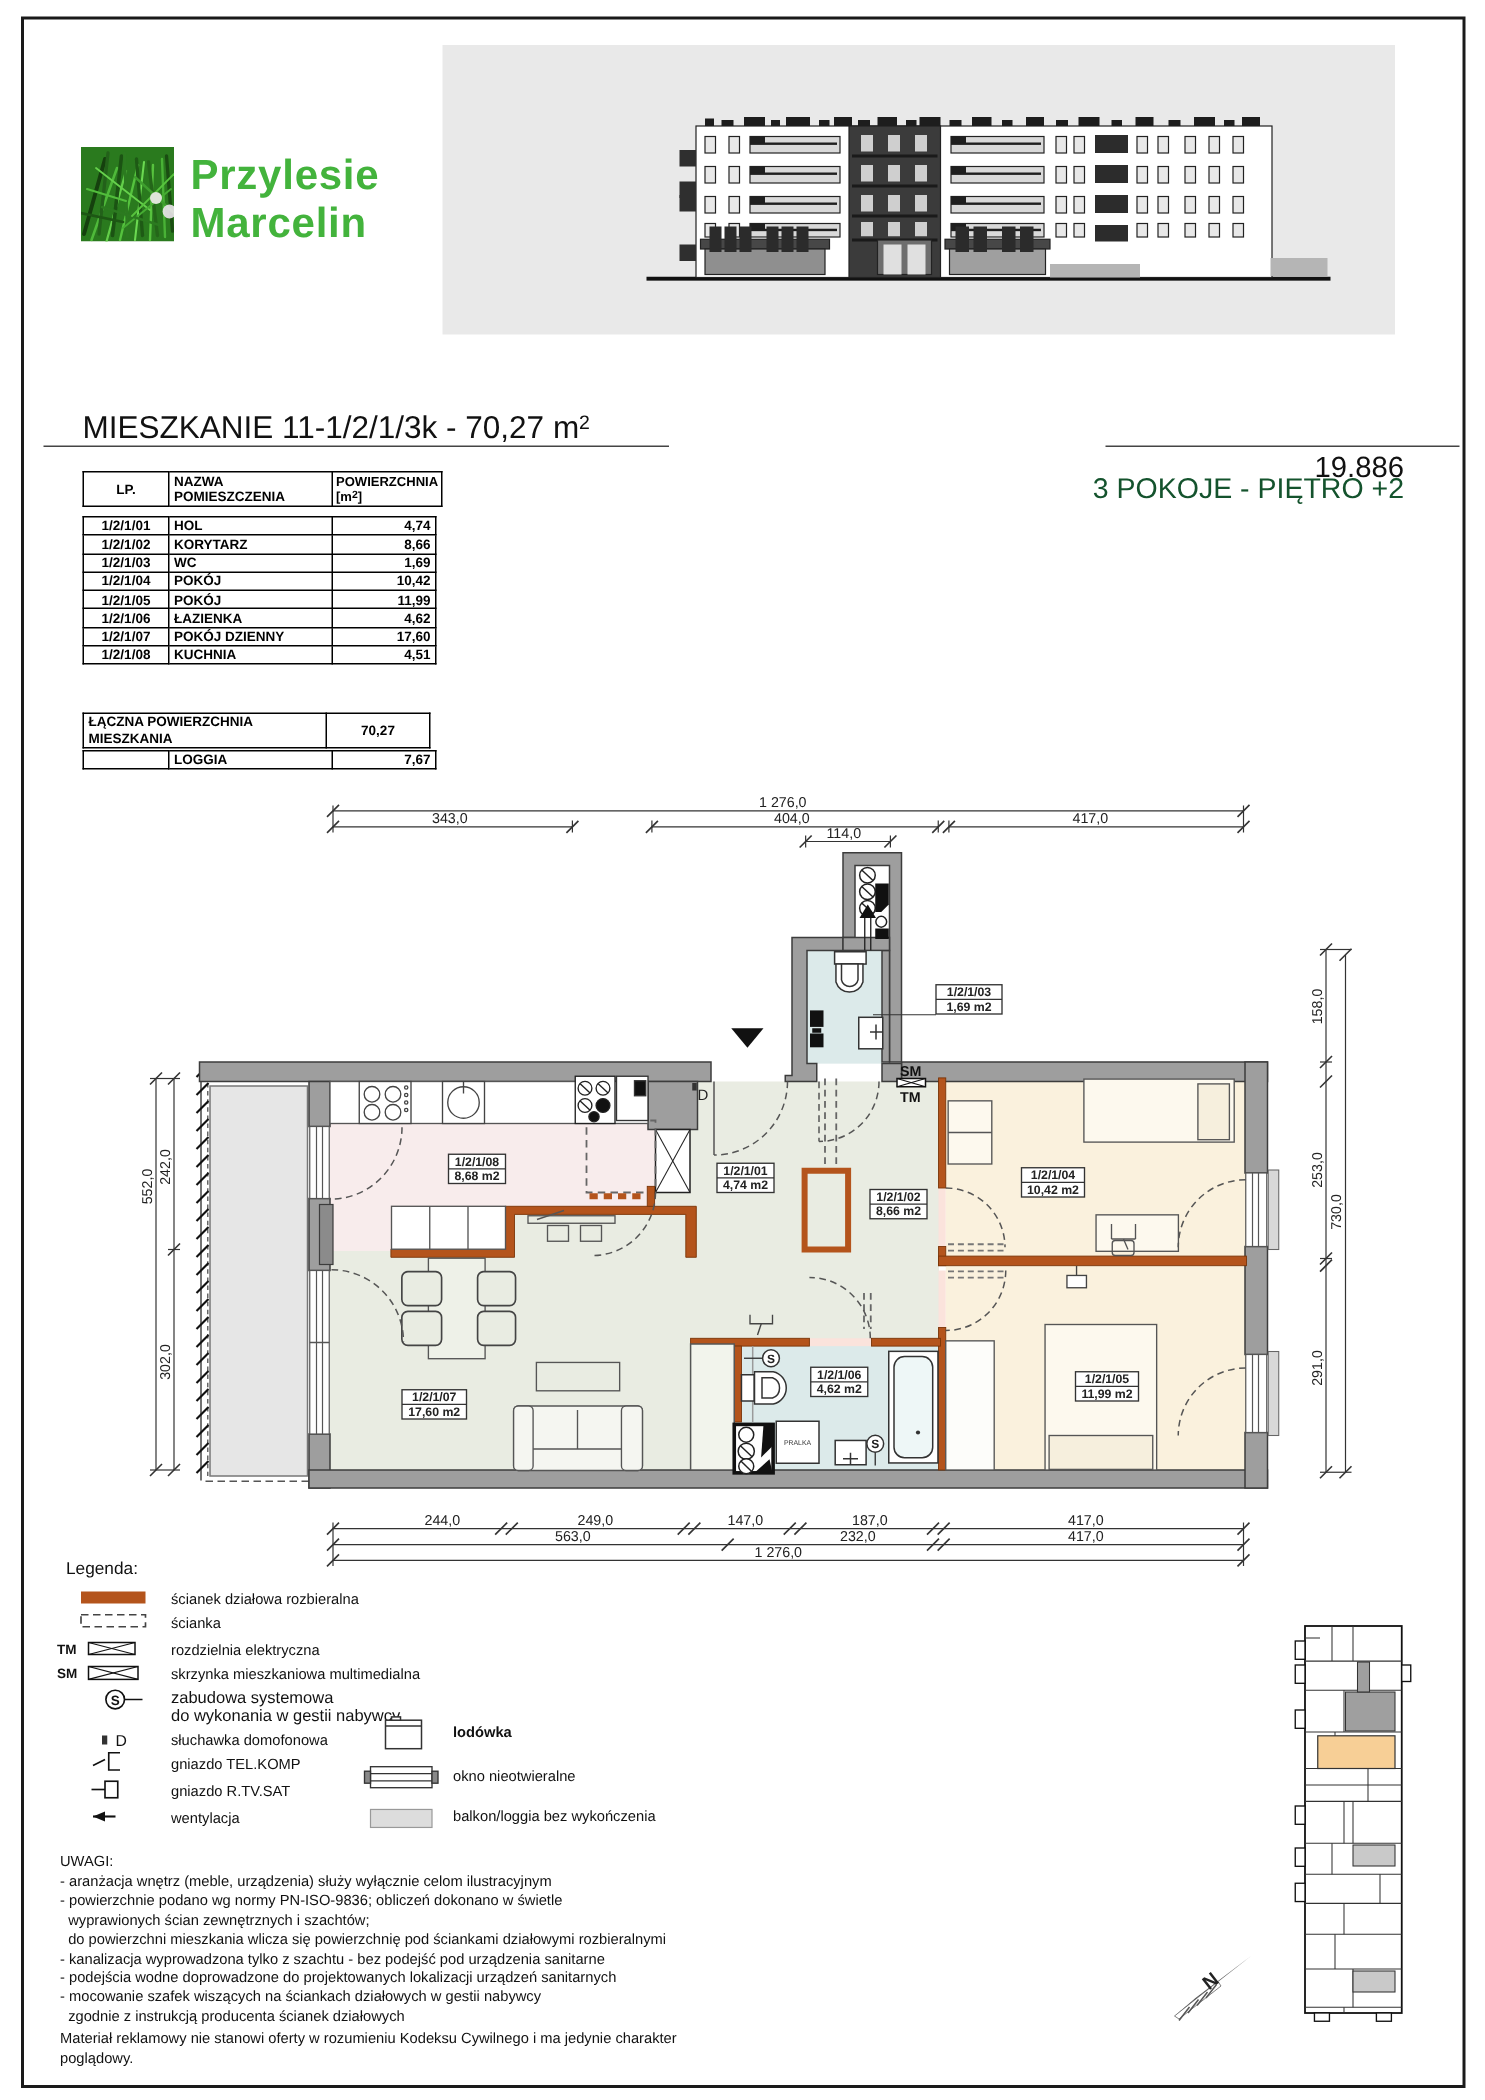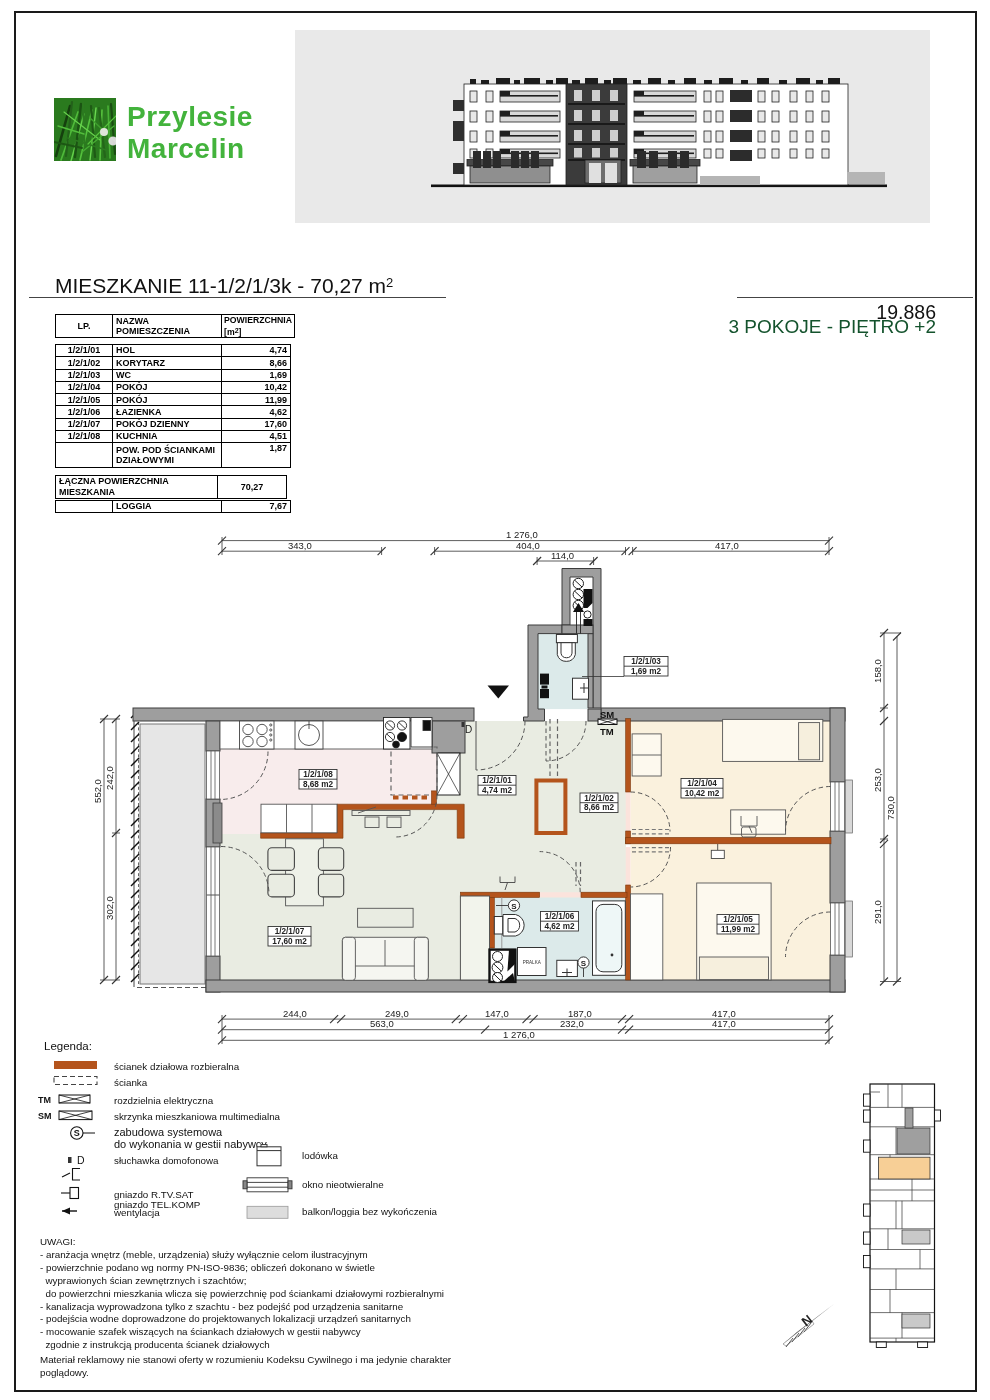--- a/index.html
+++ b/index.html
@@ -98,25 +98,20 @@
 <tr>
         <td style="height:11.3px;text-align:center;">1/2/1/07</td>
         <td>POKÓJ DZIENNY</td>
         <td style="text-align:right;">17,60</td>
       </tr>
 <tr>
         <td style="height:11.3px;text-align:center;">1/2/1/08</td>
         <td>KUCHNIA</td>
         <td style="text-align:right;">4,51</td>
       </tr>
-<tr>
-        <td style="height:24px;"></td>
-        <td>POW. POD ŚCIANKAMI<br>DZIAŁOWYMI</td>
-        <td style="text-align:right;vertical-align:top;">1,87</td>
-      </tr>
 </tbody>
   </table>
 
 <table class="abs" style="left:55px;top:475px;">
 <tbody>
       <tr>
         <td style="width:155px;height:21.5px;">ŁĄCZNA POWIERZCHNIA<br>MIESZKANIA</td>
         <td style="width:62px;text-align:center;">70,27</td>
       </tr>
 </tbody>
@@ -132,24 +127,24 @@
 </tbody>
   </table>
 
 <div class="abs" style="left:44px;top:1040px;font-size:11.5px;color:#111;">Legenda:</div>
 <div class="abs" style="left:114px;top:1061px;font-size:9.8px;color:#111;">ścianek działowa rozbieralna</div>
 <div class="abs" style="left:114px;top:1077px;font-size:9.8px;color:#111;">ścianka</div>
 <div class="abs" style="left:114px;top:1095px;font-size:9.8px;color:#111;">rozdzielnia elektryczna</div>
 <div class="abs" style="left:114px;top:1111px;font-size:9.8px;color:#111;">skrzynka mieszkaniowa multimedialna</div>
 <div class="abs" style="left:114px;top:1126px;font-size:11px;color:#111;">zabudowa systemowa<br>do wykonania w gestii nabywcy</div>
 <div class="abs" style="left:114px;top:1155px;font-size:9.8px;color:#111;">słuchawka domofonowa</div>
-<div class="abs" style="left:114px;top:1171px;font-size:9.8px;color:#111;margin-top:28px;">gniazdo TEL.KOMP</div>
+<div class="abs" style="left:114px;top:1171px;font-size:9.8px;color:#111;">gniazdo TEL.KOMP</div>
 <div class="abs" style="left:114px;top:1189px;font-size:9.8px;color:#111;">gniazdo R.TV.SAT</div>
 <div class="abs" style="left:114px;top:1207px;font-size:9.8px;color:#111;">wentylacja</div>
-<div class="abs" style="left:302px;top:1150px;font-size:9.8px;color:#111;">lodówka</div>
+<div class="abs" style="left:302px;top:1150px;font-size:9.8px;color:#111;font-weight:bold;">lodówka</div>
 <div class="abs" style="left:302px;top:1179px;font-size:9.8px;color:#111;">okno nieotwieralne</div>
 <div class="abs" style="left:302px;top:1206px;font-size:9.8px;color:#111;">balkon/loggia bez wykończenia</div>
 
 <div class="abs" style="left:40px;top:1236px;font-size:9.8px;line-height:12.9px;color:#111;">UWAGI:<br>
 - aranżacja wnętrz (meble, urządzenia) służy wyłącznie celom ilustracyjnym<br>
 - powierzchnie podano wg normy PN-ISO-9836; obliczeń dokonano w świetle<br>
 &nbsp;&nbsp;wyprawionych ścian zewnętrznych i szachtów;<br>
 &nbsp;&nbsp;do powierzchni mieszkania wlicza się powierzchnię pod ściankami działowymi rozbieralnymi<br>
 - kanalizacja wyprowadzona tylko z szachtu - bez podejść pod urządzenia sanitarne<br>
 - podejścia wodne doprowadzone do projektowanych lokalizacji urządzeń sanitarnych<br>

